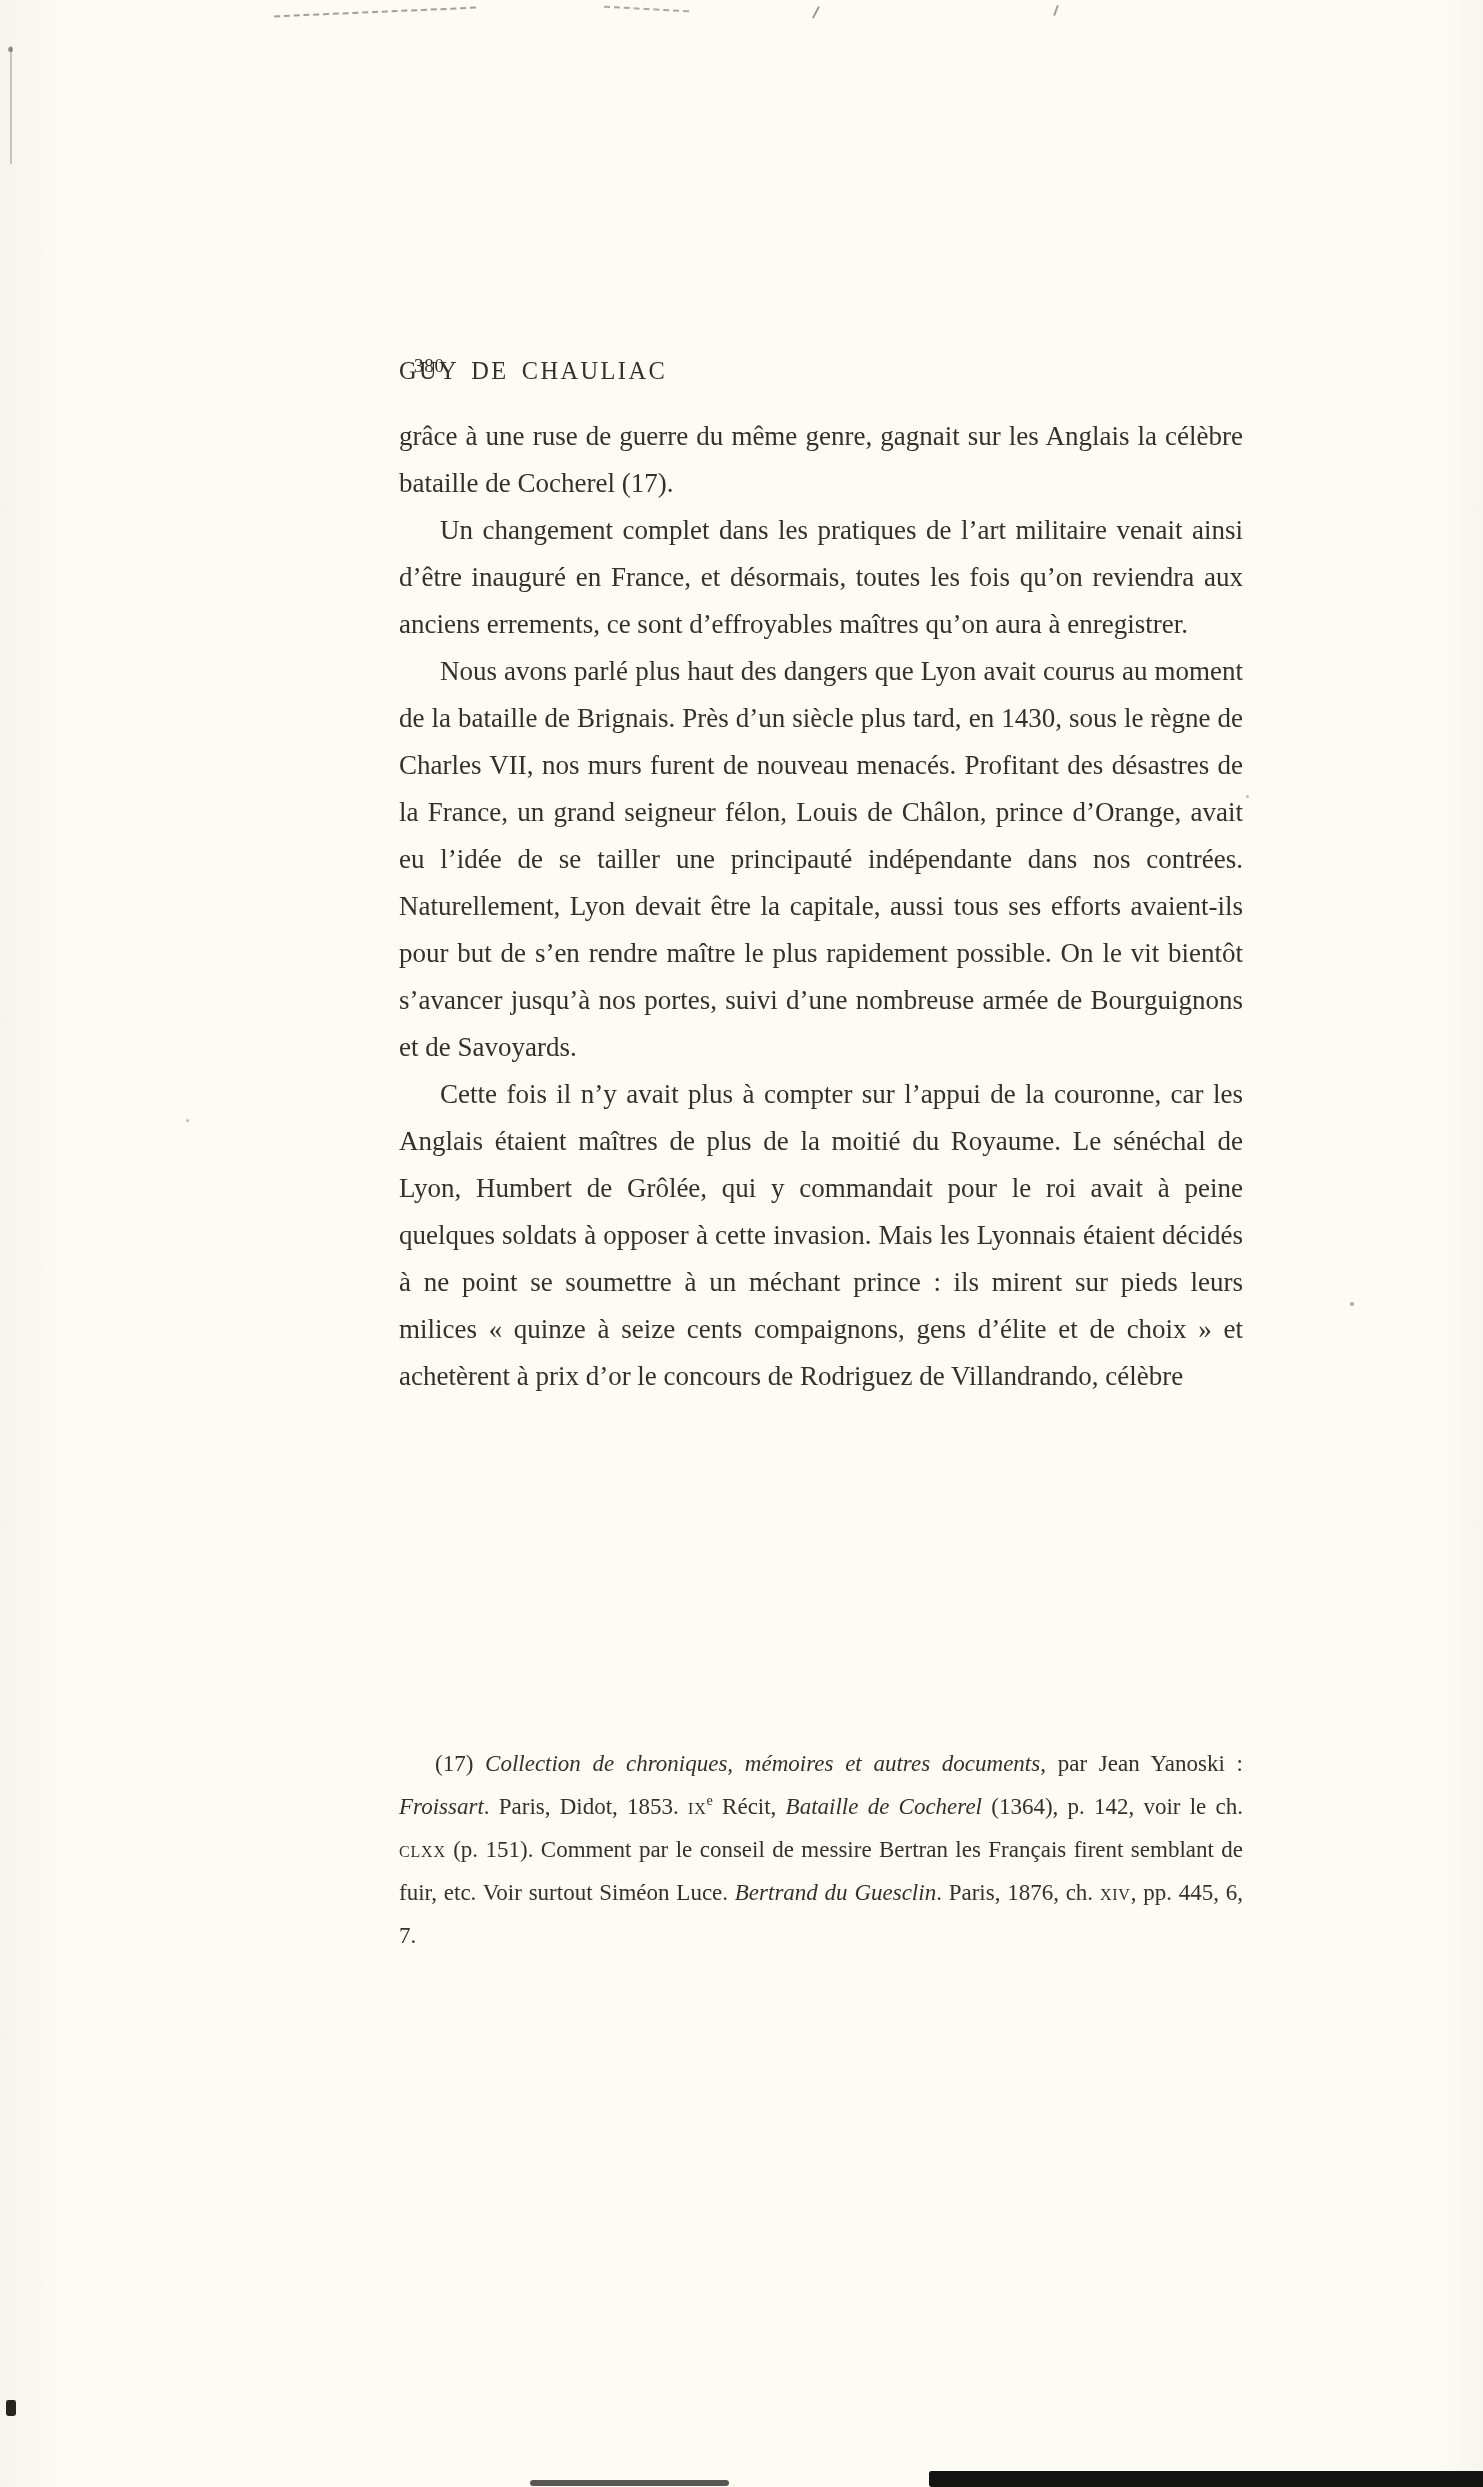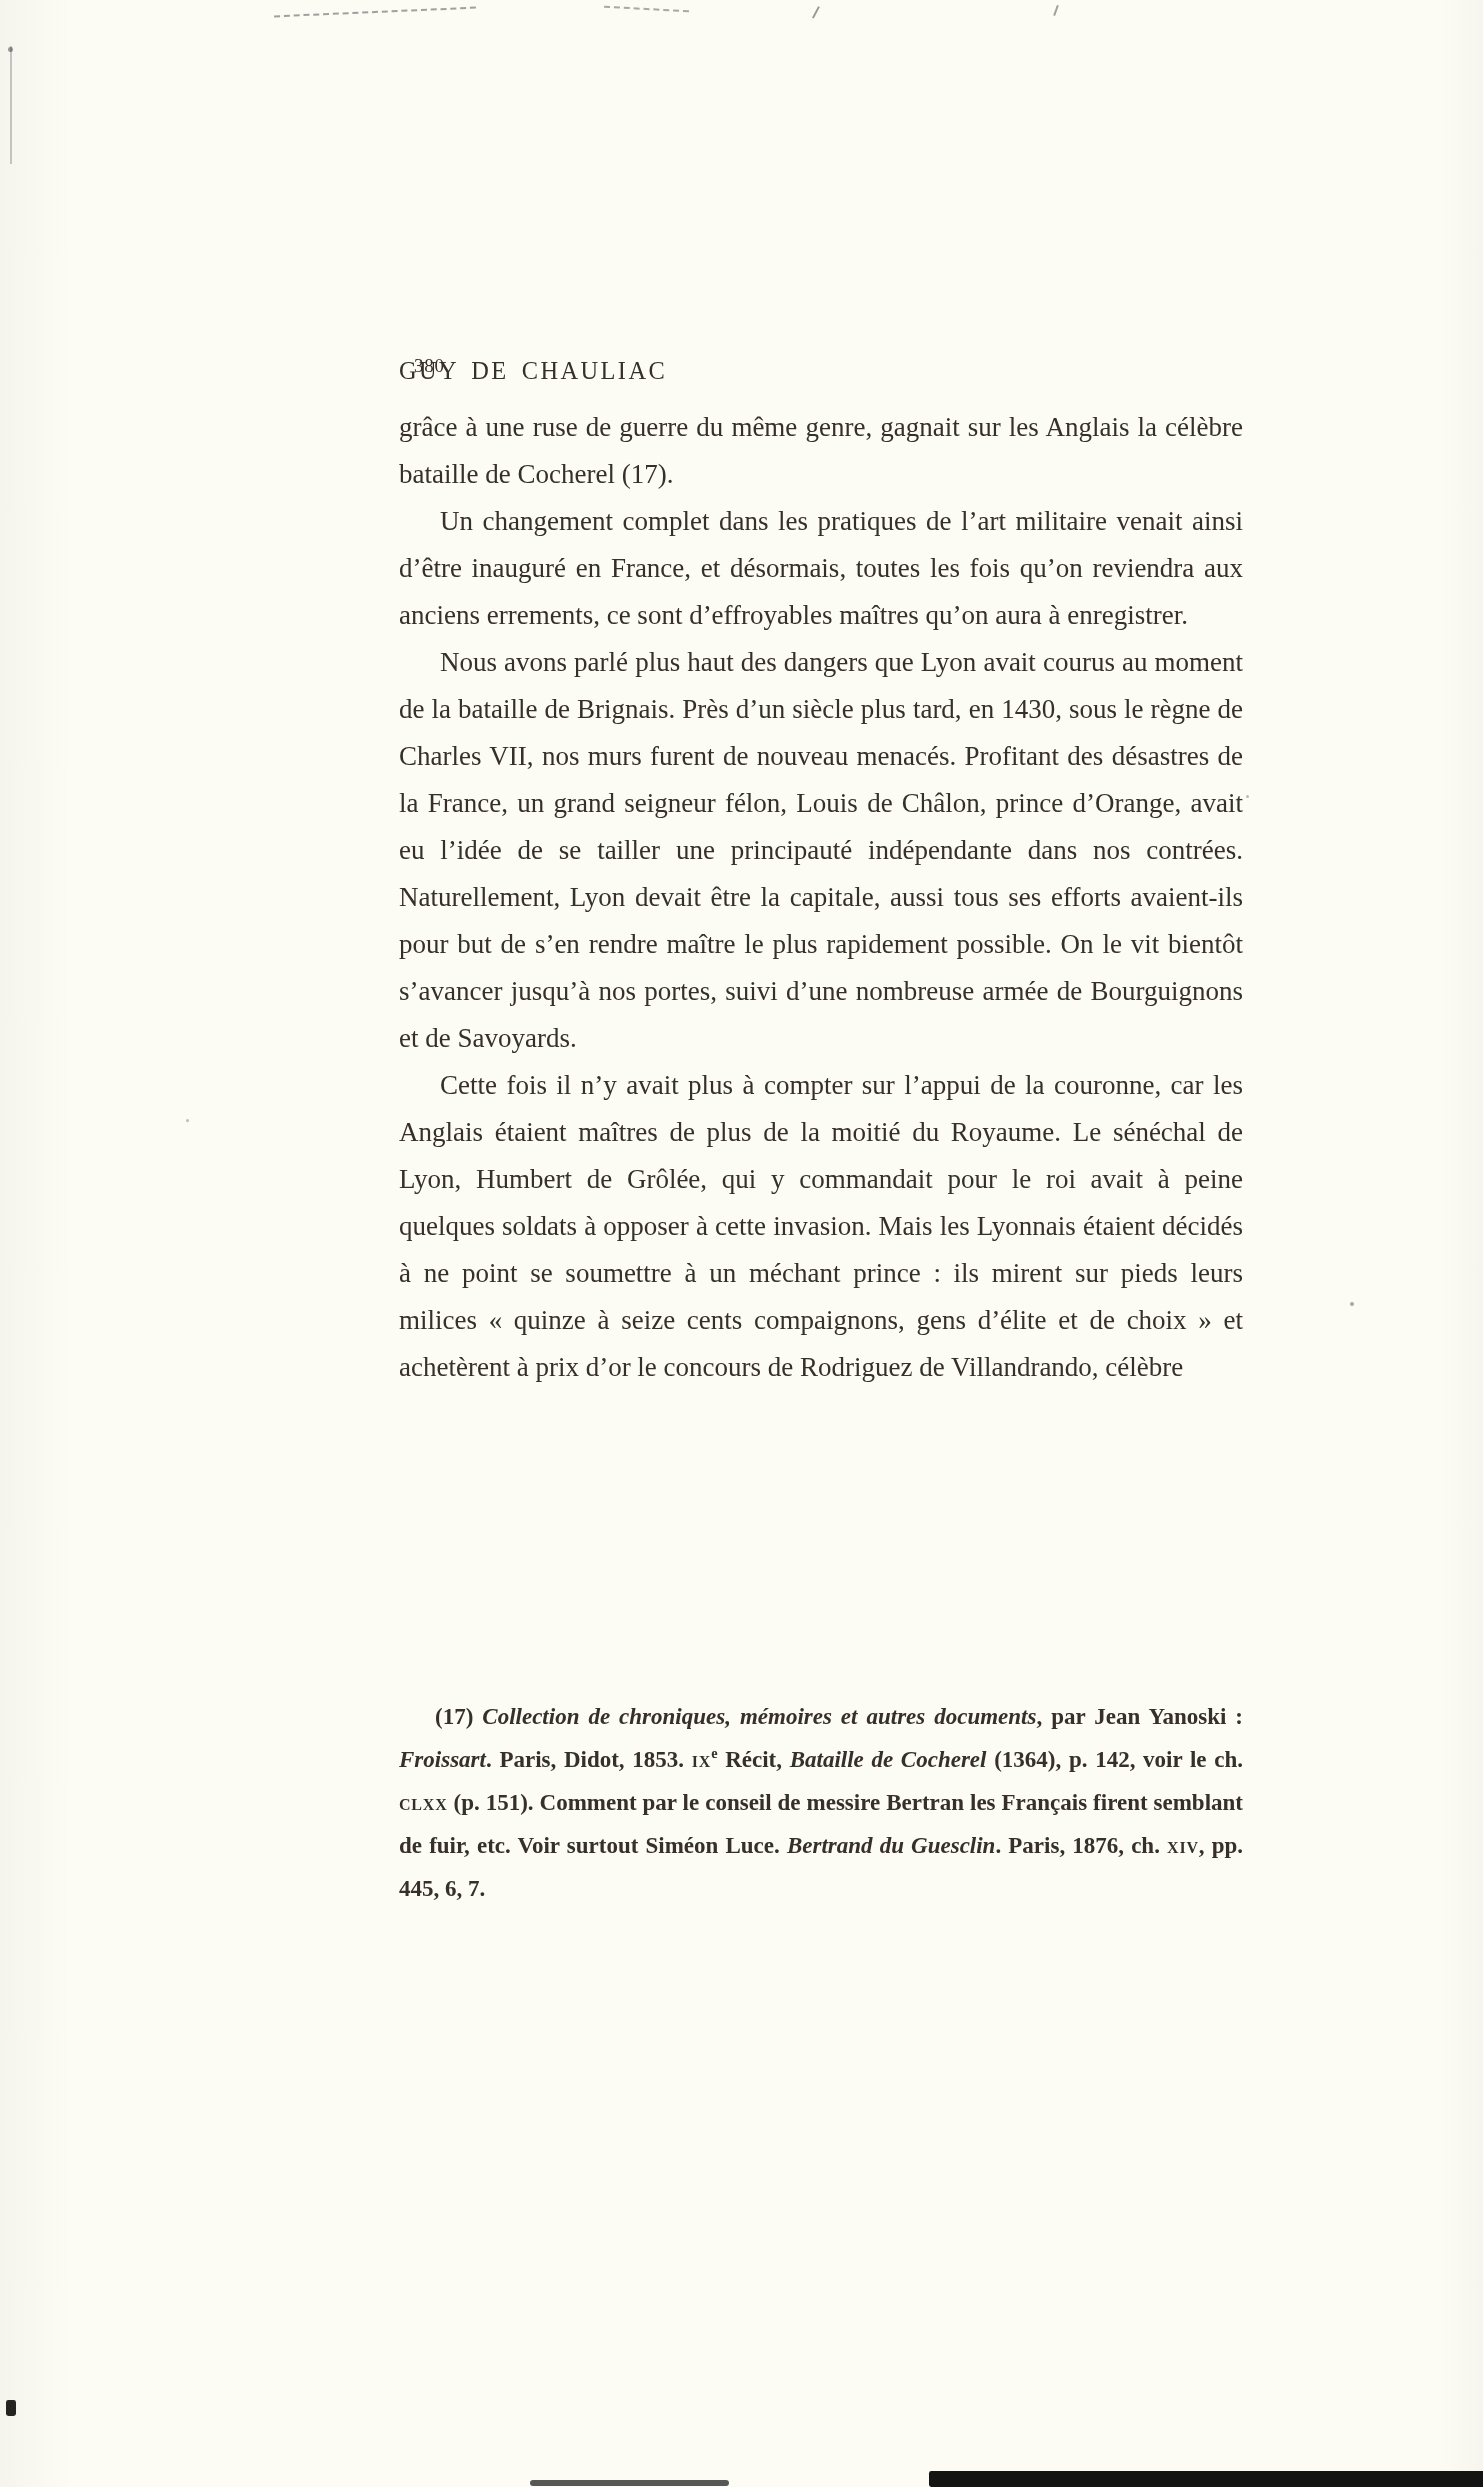--- a/index.html
+++ b/index.html
@@ -44,38 +44,37 @@
     top: 1.6px;
     font-size: 24.4px;
     letter-spacing: 2.4px;
     word-spacing: 4.7px;
   }
 
   
   .text-block {
     position: absolute;
     left: 399px;
-    top: 404px;
+    top: 413px;
     width: 844px;
     font-size: 27px;
     line-height: 47px;
     text-align: justify;
     hyphens: auto;
     -webkit-hyphens: auto;
   }
   .para { margin: 0; }
   .para.indent { text-indent: 41px; }
 
   
   .footnote {
     position: absolute;
     left: 399px;
-    top: 1695px;
+    top: 1742px;
     width: 844px;
-    font-weight: bold;
   }
   .footnote-text {
     margin: 0;
     font-size: 23px;
     line-height: 43px;
     text-align: justify;
     text-indent: 36px;
     hyphens: auto;
     -webkit-hyphens: auto;
   }

